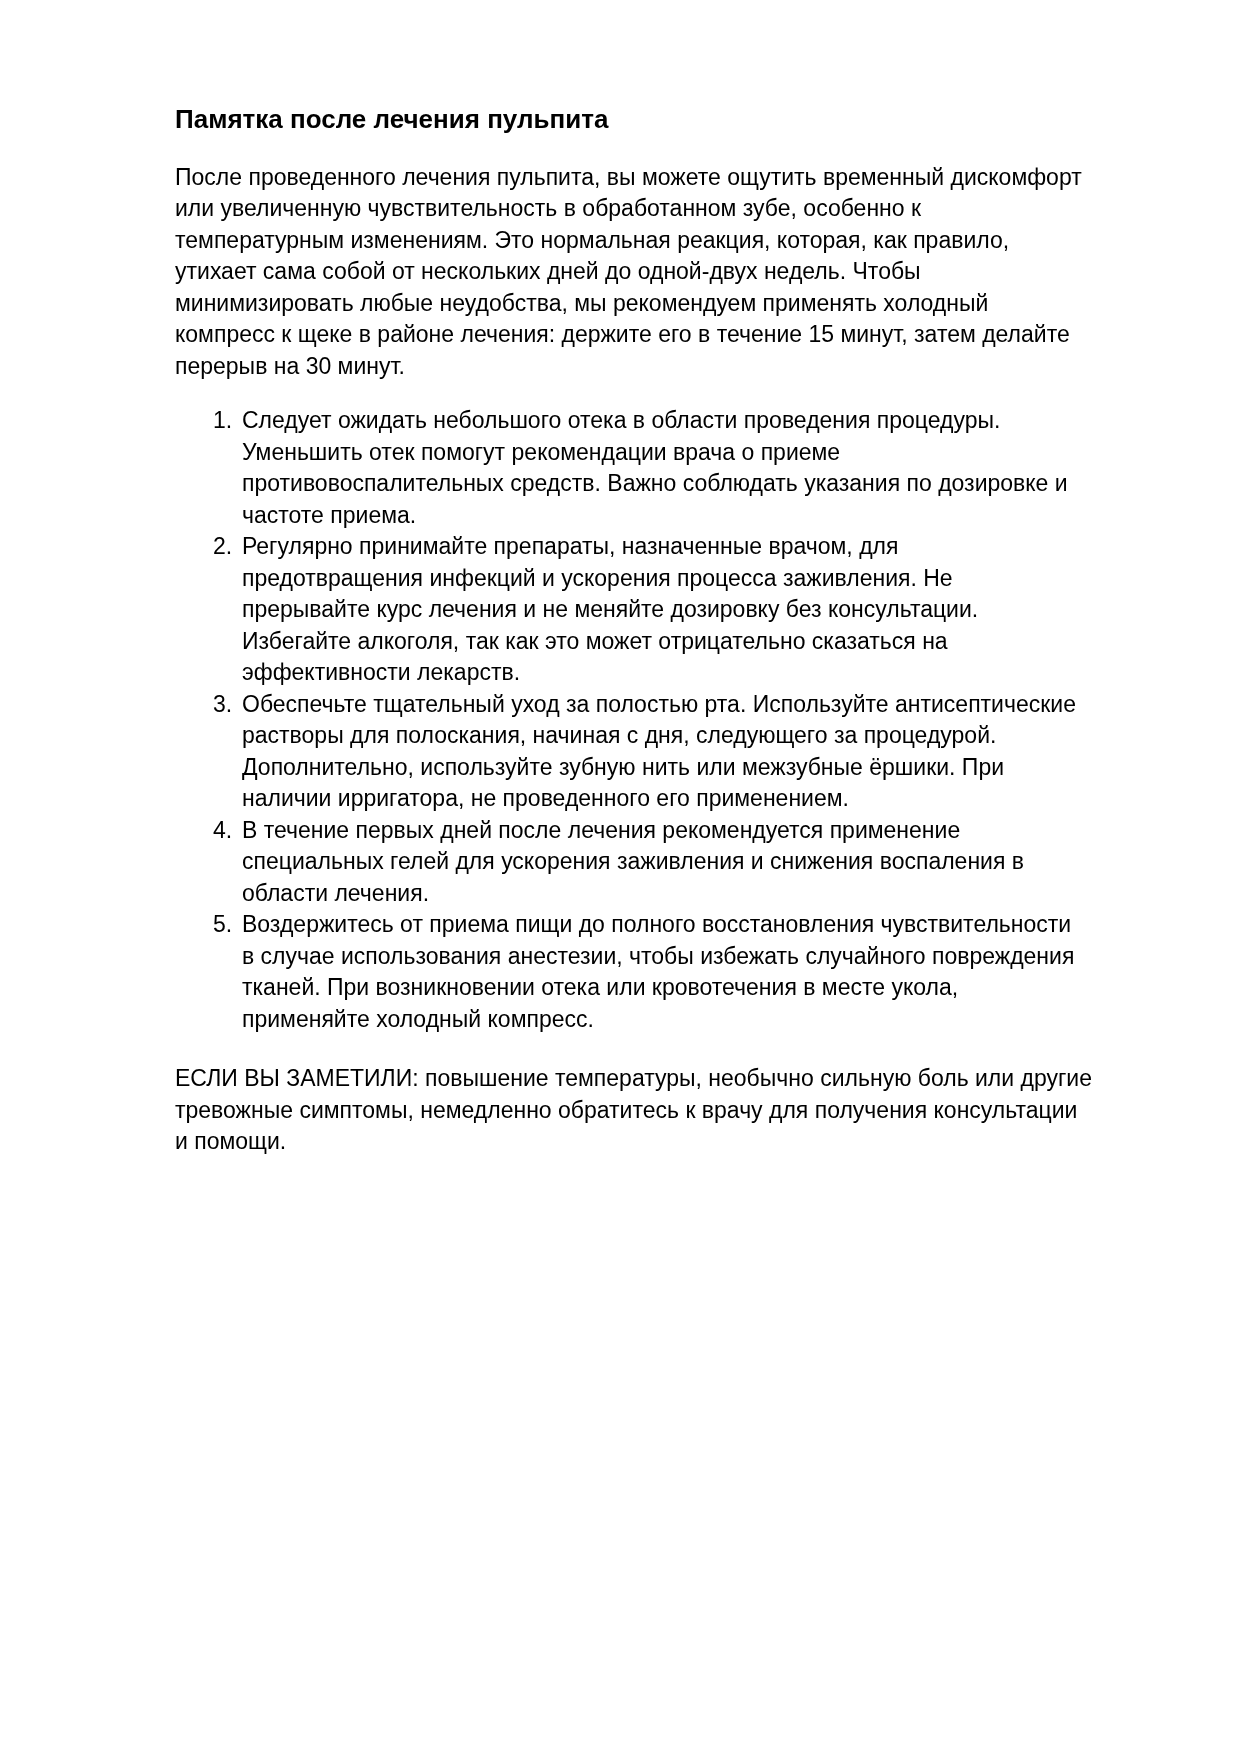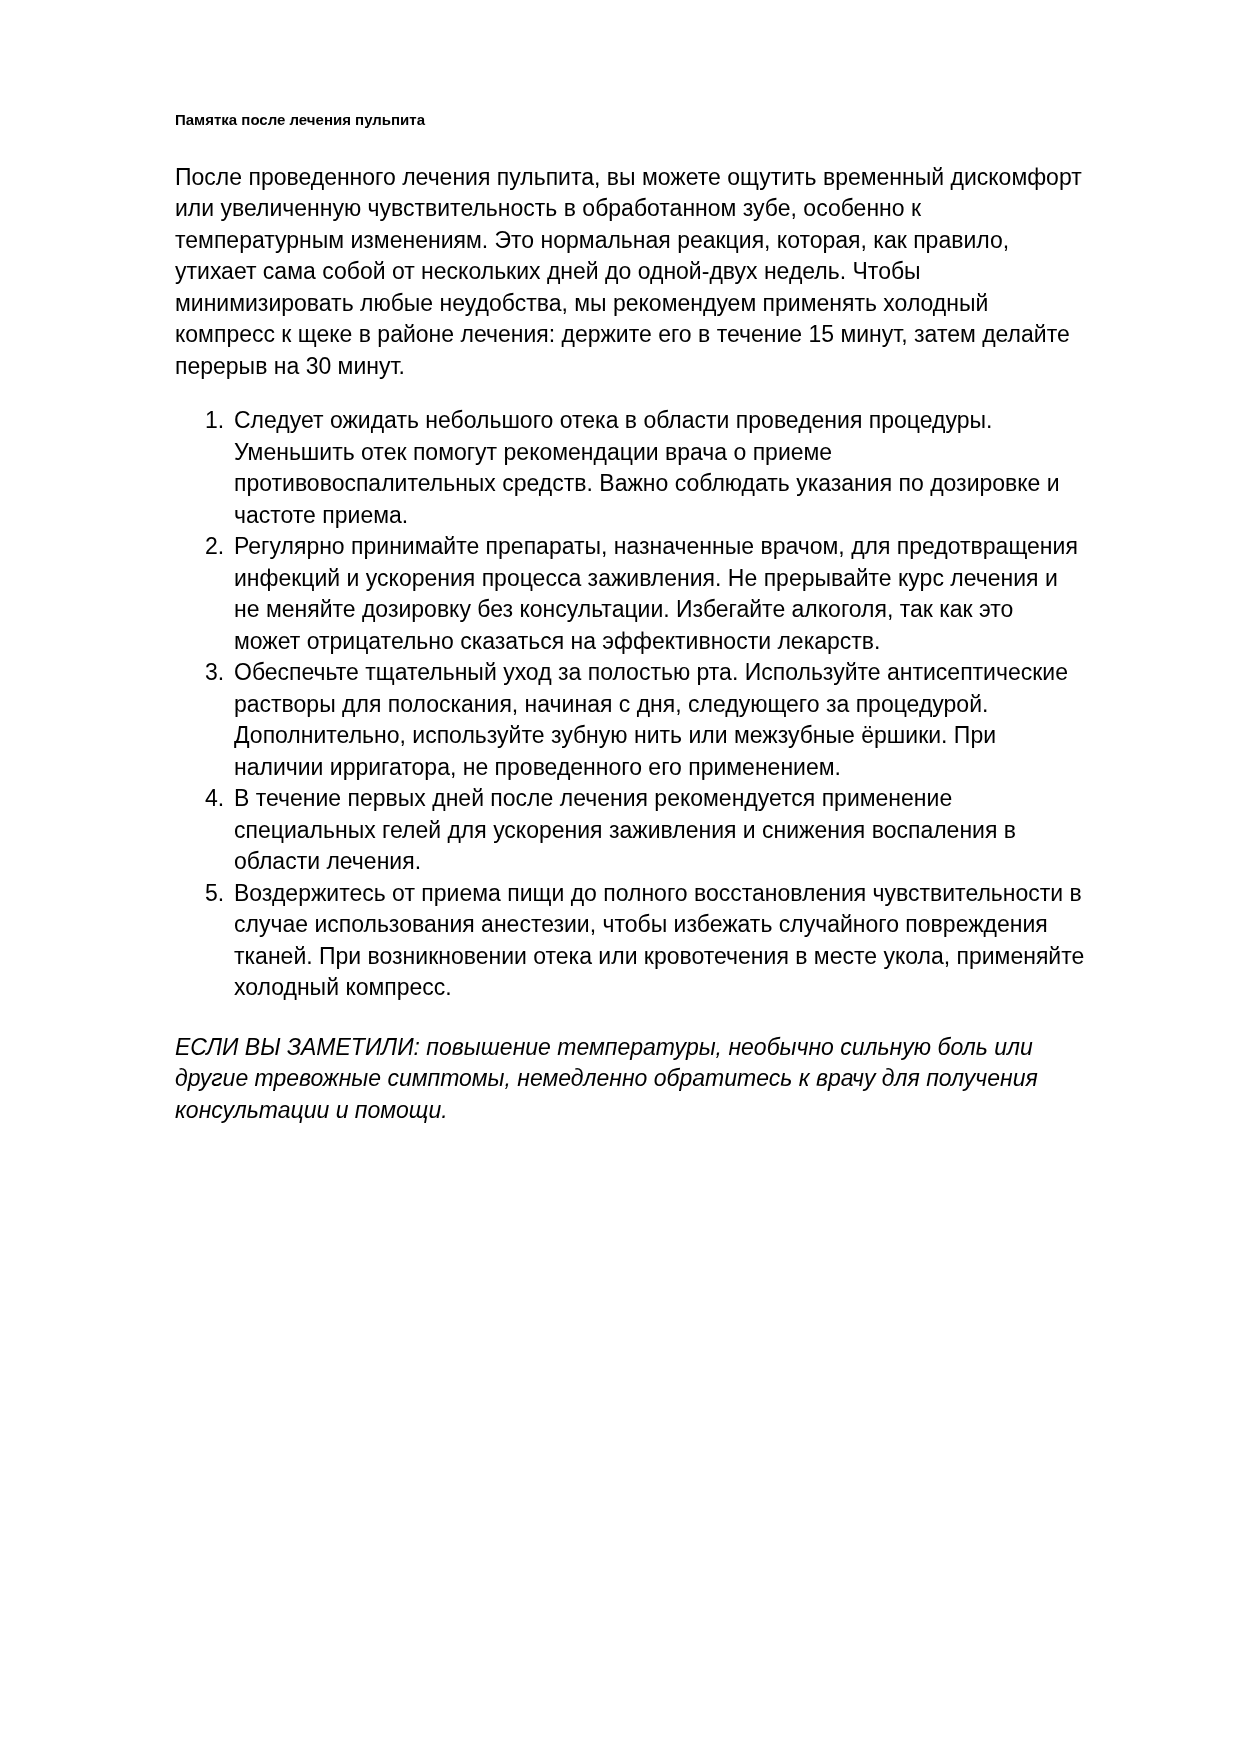--- a/index.html
+++ b/index.html
@@ -14,51 +14,50 @@
     background: #ffffff;
     box-sizing: border-box;
     padding: 104px 146px 0 175px;
     font-family: "Liberation Sans", "DejaVu Sans", sans-serif;
     font-size: 23px;
     line-height: 31.5px;
     color: #000000;
     overflow: hidden;
   }
   .doc-title {
-    font-size: 15px;
+    font-size: 26px;
     font-weight: 700;
     line-height: 31.5px;
     margin: 0 0 26px 0;
   }
   .para {
     margin: 12px 0 23px 0;
   }
   ol.care-list {
     list-style: none;
     counter-reset: item;
-    margin: 8px;
+    margin: 16px;
     padding: 0 0 0 51px;
   }
   ol.care-list > li {
     position: relative;
     counter-increment: item;
     margin: 0;
   }
   ol.care-list > li::before {
     content: counter(item) ".";
     position: absolute;
     left: -29px;
     top: 0;
   }
   .avoid-para {
     margin: 82px 0 0 0;
   }
   .notice-para {
     margin: 28px 0 0 0;
-    font-style: italic;
   }
 </style>
 </head>
 <body>
 
 <div class="page">
   <h1 class="doc-title">Памятка после лечения пульпита</h1>
 
   <p class="para">После проведенного лечения пульпита, вы можете ощутить временный дискомфорт или увеличенную чувствительность в обработанном зубе, особенно к температурным изменениям. Это нормальная реакция, которая, как правило, утихает сама собой от нескольких дней до одной-двух недель. Чтобы минимизировать любые неудобства, мы рекомендуем применять холодный компресс к щеке в районе лечения: держите его в течение 15 минут, затем делайте перерыв на 30 минут.</p>
 

